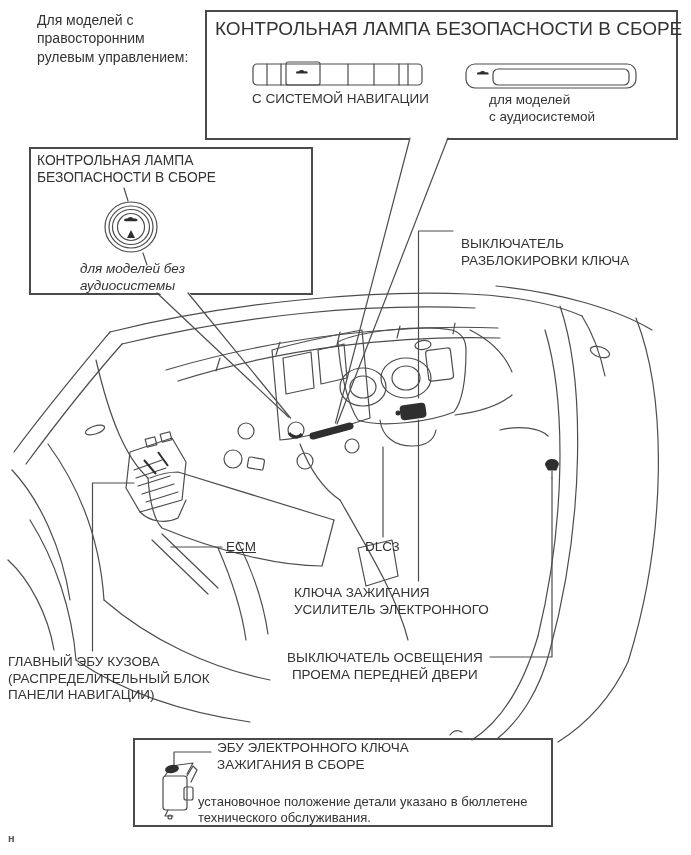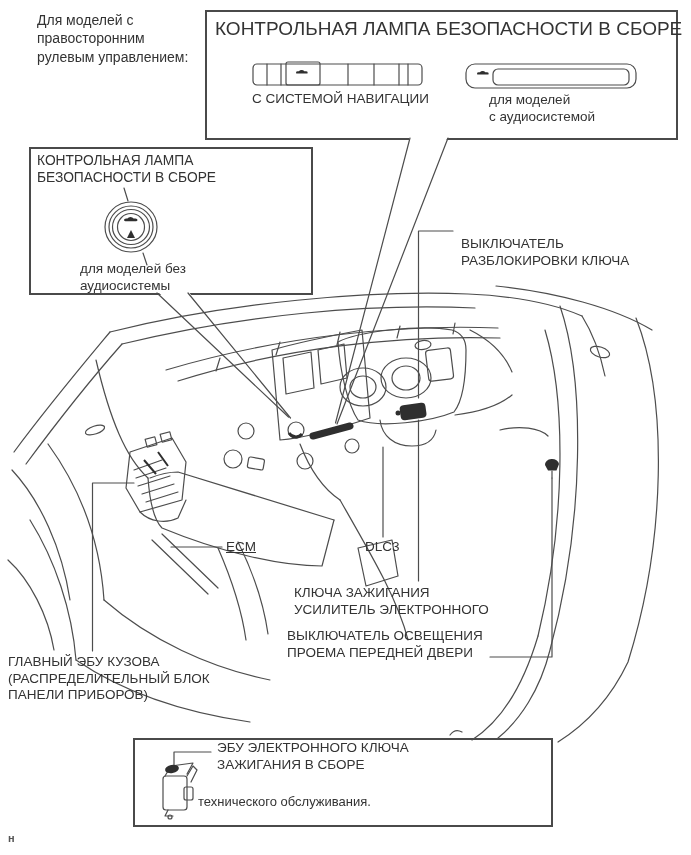--- a/index.html
+++ b/index.html
@@ -177,50 +177,51 @@
 <div class="lbl" style="left:252px;top:91px;width:180px;text-align:left;">С СИСТЕМОЙ НАВИГАЦИИ</div>
 <div class="lbl" style="left:489px;top:92px;">
   <span>для моделей</span>
   <span>с аудиосистемой</span>
 </div>
 
 <div class="lbl" style="left:37px;top:152px;font-size:13.8px;">
   <span>КОНТРОЛЬНАЯ ЛАМПА</span>
   <span>БЕЗОПАСНОСТИ В СБОРЕ</span>
 </div>
-<div class="lbl" style="left:80px;top:261px;">
+<div class="lbl" style="left:80px;top:261px;font-style:italic;">
   <span>для моделей без</span>
   <span>аудиосистемы</span>
 </div>
 
 <div class="lbl" style="left:461px;top:224px;margin-top:12px;">
   <span>ВЫКЛЮЧАТЕЛЬ</span>
   <span>РАЗБЛОКИРОВКИ КЛЮЧА</span>
 </div>
 
 <div class="lbl" style="left:226px;top:539px;text-decoration:underline;">ECM</div>
 <div class="lbl" style="left:365px;top:539px;">DLC3</div>
 
 <div class="lbl" style="left:294px;top:585px;">
   <span>КЛЮЧА ЗАЖИГАНИЯ</span>
   <span>УСИЛИТЕЛЬ ЭЛЕКТРОННОГО</span>
 </div>
 
 <div class="lbl" style="left:8px;top:654px;">
   <span>ГЛАВНЫЙ ЭБУ КУЗОВА</span>
   <span>(РАСПРЕДЕЛИТЕЛЬНЫЙ БЛОК</span>
-  <span>ПАНЕЛИ ПРИБОРОВ)</span>
-</div>
-
-<div class="lbl" style="left:287px;top:628px;">
+  <span>ПАНЕЛИ НАВИГАЦИИ)</span>
+</div>
+
+<div class="lbl" style="left:287px;top:650px;text-align:center;">
   <span>ВЫКЛЮЧАТЕЛЬ ОСВЕЩЕНИЯ</span>
   <span>ПРОЕМА ПЕРЕДНЕЙ ДВЕРИ</span>
 </div>
 
 <div class="lbl" style="left:217px;top:740px;">
   <span>ЭБУ ЭЛЕКТРОННОГО КЛЮЧА</span>
   <span>ЗАЖИГАНИЯ В СБОРЕ</span>
 </div>
 <div class="lbl small" style="left:198px;top:794px;">
+  <span>установочное положение детали указано в бюллетене</span>
   <span>технического обслуживания.</span>
 </div>
 
 <div class="lbl" style="left:8px;top:832px;font-size:11px;font-weight:bold;color:#555;">н</div>
 
 </body></html>

